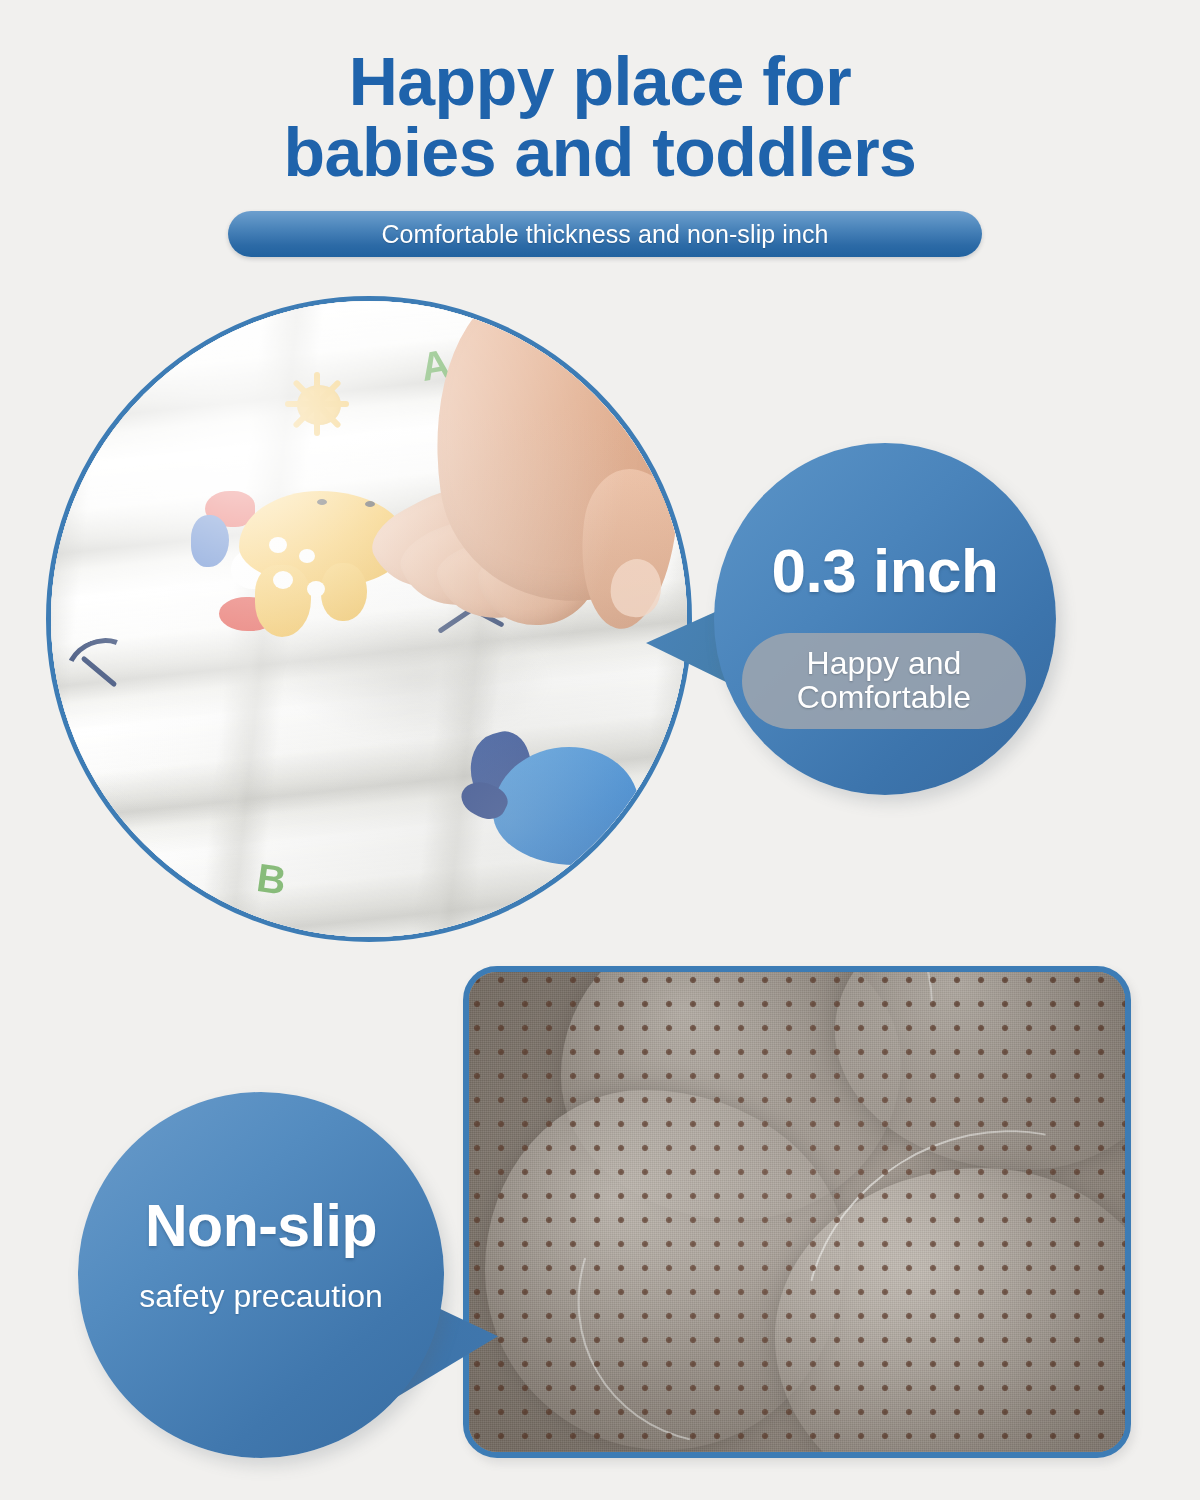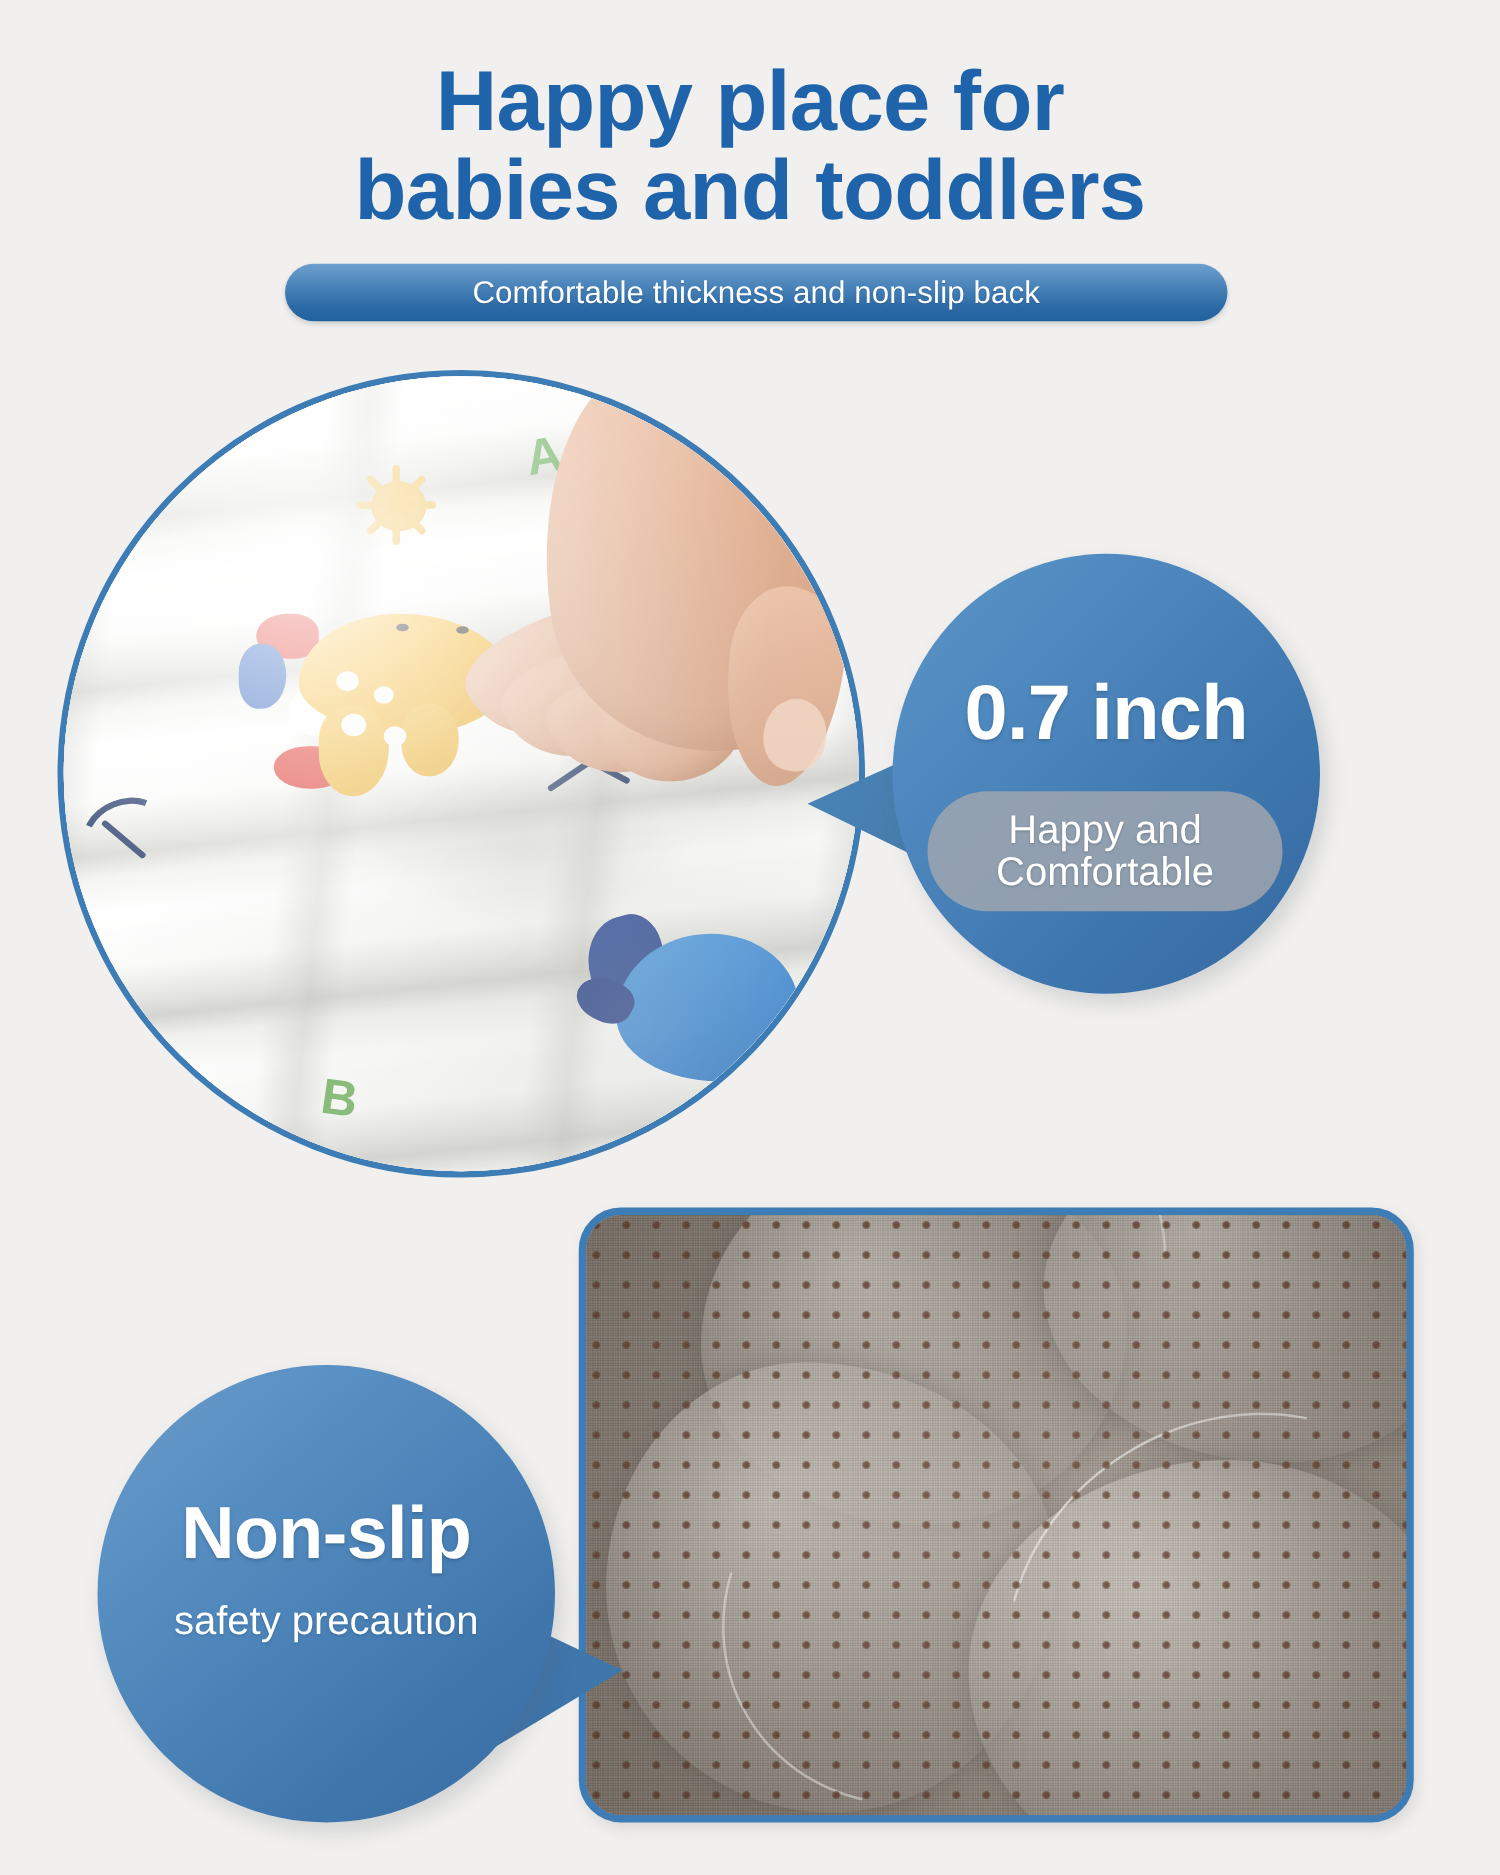--- a/index.html
+++ b/index.html
@@ -549,21 +549,21 @@
 <div class="page">
 
   <div class="header">
     <h1 class="headline">
       <span class="headline-line">Happy place for</span>
       <span class="headline-line">babies and toddlers</span>
     </h1>
   </div>
 
   <div class="subtitle-bar">
-    <span class="subtitle-text">Comfortable thickness and non-slip back</span>
+    <span class="subtitle-text">Comfortable thickness and non-slip inch</span>
   </div>
 
   <div class="photo-circle-wrap">
     <div class="photo-circle">
       <div class="scene">
         <div class="quilt-bg"></div>
         <div class="quilt-rows"></div>
         <div class="quilt-cols"></div>
 
         <div class="motif-sun">
@@ -624,21 +624,21 @@
         </div>
 
         <div class="quilt-sheen"></div>
       </div>
     </div>
   </div>
 
   <div class="callout-inch">
     <div class="tail"></div>
     <div class="bubble"></div>
-    <div class="inch-value">0.7 inch</div>
+    <div class="inch-value">0.3 inch</div>
     <div class="pill">
       <span>Happy and</span>
       <span>Comfortable</span>
     </div>
   </div>
 
   <div class="photo-bottom">
     <div class="fabric"></div>
     <div class="panel p1"></div>
     <div class="panel p2"></div>

